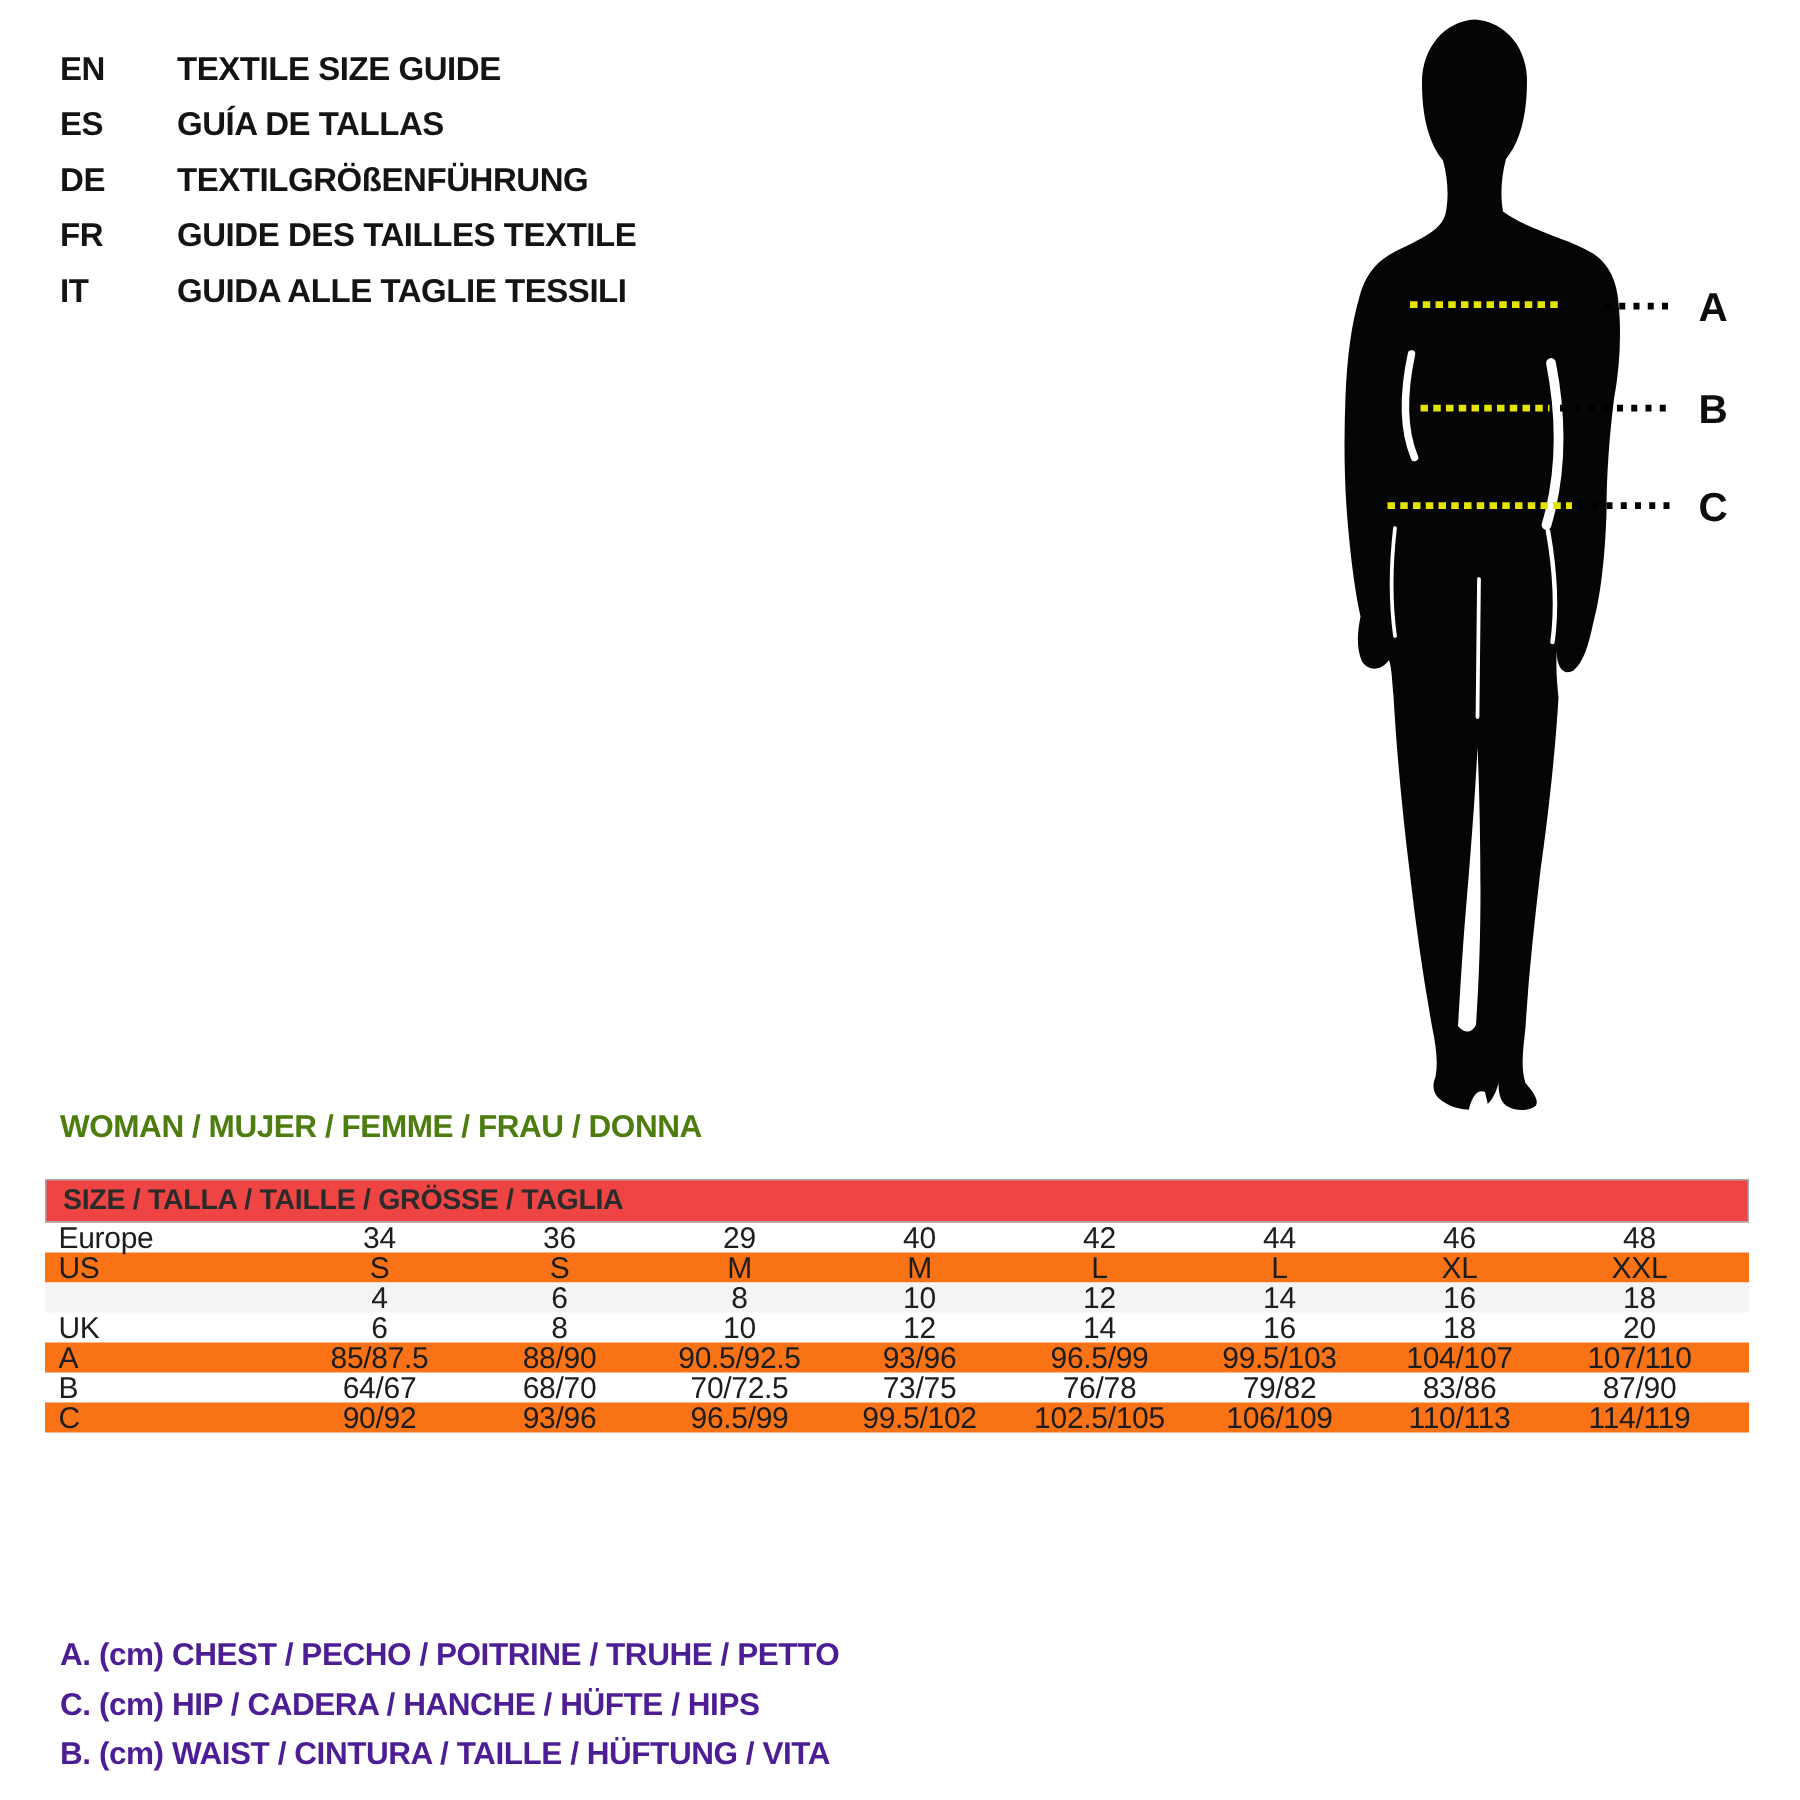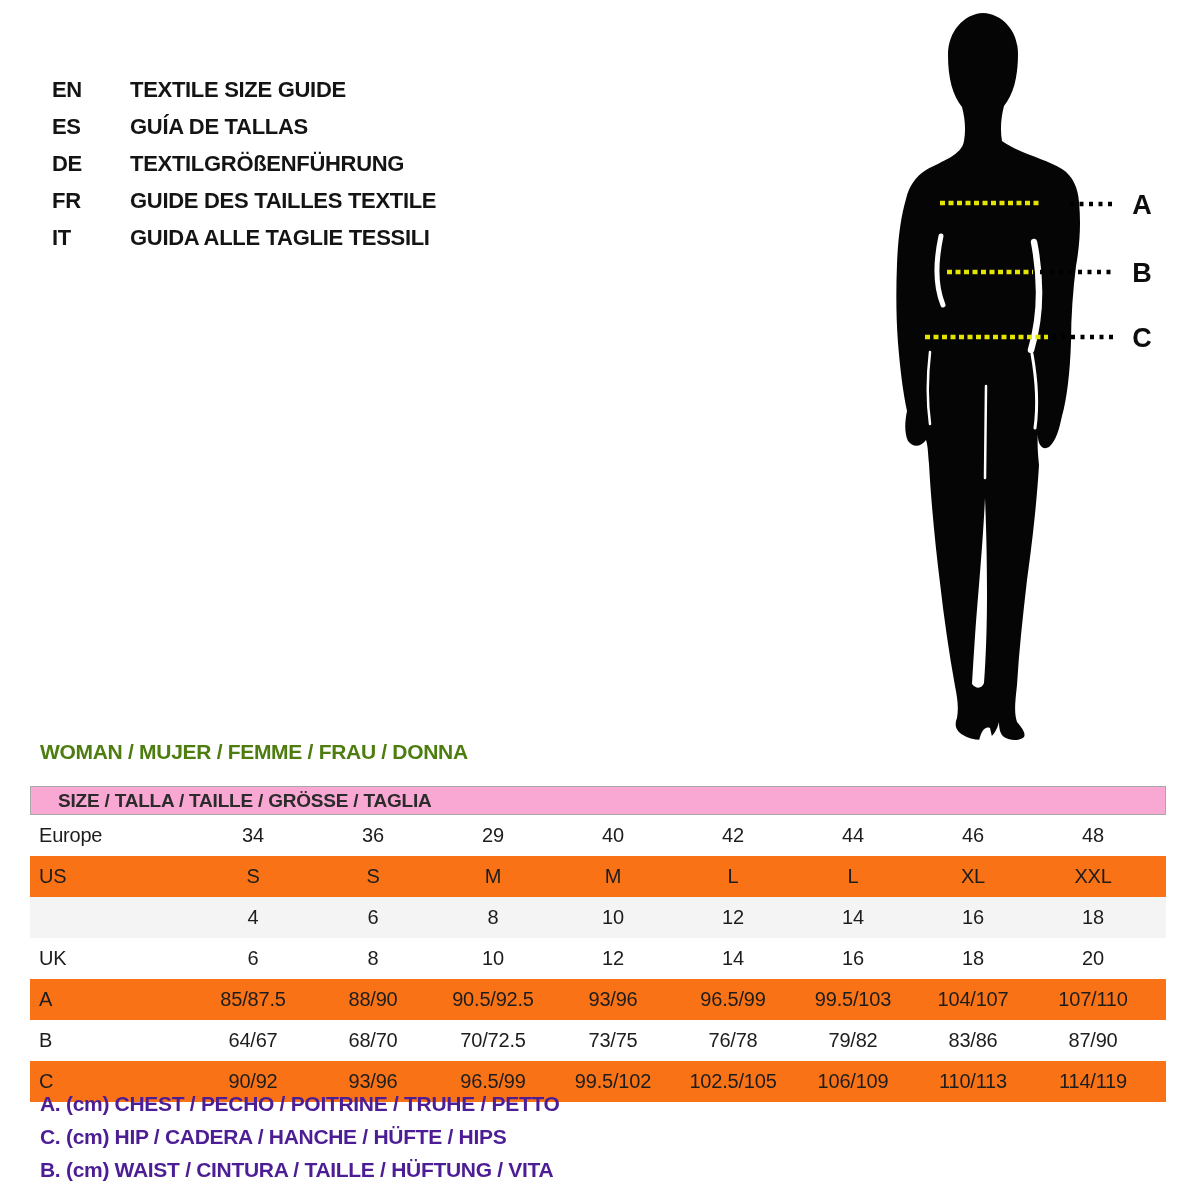--- a/index.html
+++ b/index.html
@@ -4,41 +4,41 @@
 <style>
   html,body{margin:0;padding:0;}
   body{
     width:1200px;height:1200px;background:#ffffff;position:relative;
     font-family:"Liberation Sans","DejaVu Sans",sans-serif;color:#111;
     overflow:hidden;
   }
   .abs{position:absolute;}
 
   
-  .lang-list{left:52px;top:27px;margin-top:44px;}
+  .lang-list{left:40px;top:27px;}
   .lang-row{display:flex;height:37px;align-items:center;
     font-size:22px;font-weight:700;letter-spacing:-0.3px;color:#141414;}
   .lang-code{width:78px;flex:0 0 78px;}
 
   
   .figure{left:880px;top:0;width:320px;height:748px;}
   .measure-label{position:absolute;left:246px;width:32px;text-align:center;
     font-size:27px;font-weight:700;color:#0d0d0d;}
 
   
   .section-title{left:40px;top:740px;font-size:21px;font-weight:700;
     letter-spacing:-0.3px;color:#4d7c0f;}
 
   
   .size-table{left:30px;top:786px;width:1136px;}
-  .thead{height:29px;background:#f9a8d4;border:1px solid #a9a9a9;
-    box-sizing:border-box;display:flex;align-items:center;padding-left:27px;
+  .thead{height:29px;background:#ef4444;border:1px solid #a9a9a9;
+    box-sizing:border-box;display:flex;align-items:center;padding-left:11px;
     font-size:19px;font-weight:700;letter-spacing:-0.2px;color:#2b2b2b;}
   .tr{display:grid;grid-template-columns:163px repeat(8,120px);
-    height:41px;align-items:center;font-size:20px;letter-spacing:-0.2px;color:#1d1d1d;}
+    height:20px;align-items:center;font-size:20px;letter-spacing:-0.2px;color:#1d1d1d;}
   .tr .td{text-align:center;}
   .tr .td.rowlabel{text-align:left;padding-left:9px;}
   .tr.shade-a{background:#f97316;}
   .tr.shade-b{background:#f4f4f4;}
 
   
   .legend{left:40px;top:1087px;font-size:21px;font-weight:700;
     letter-spacing:-0.3px;line-height:33px;color:#4c1d95;}
 </style>
 </head>

